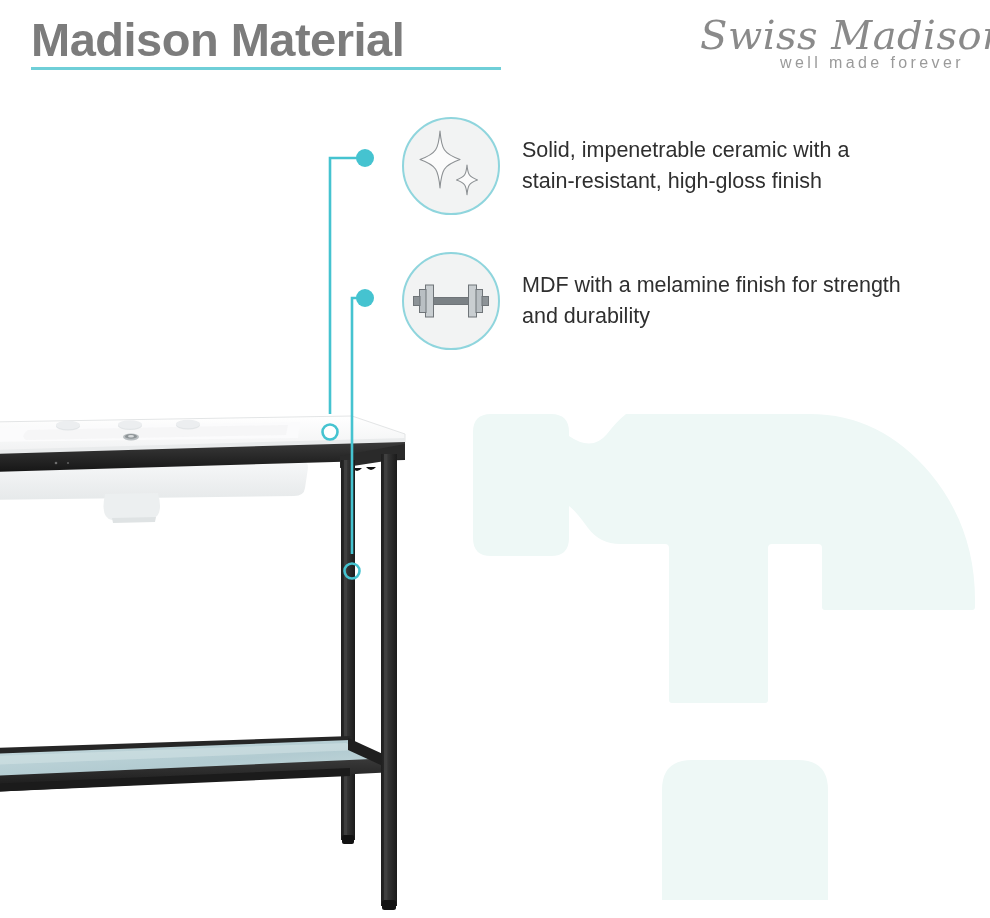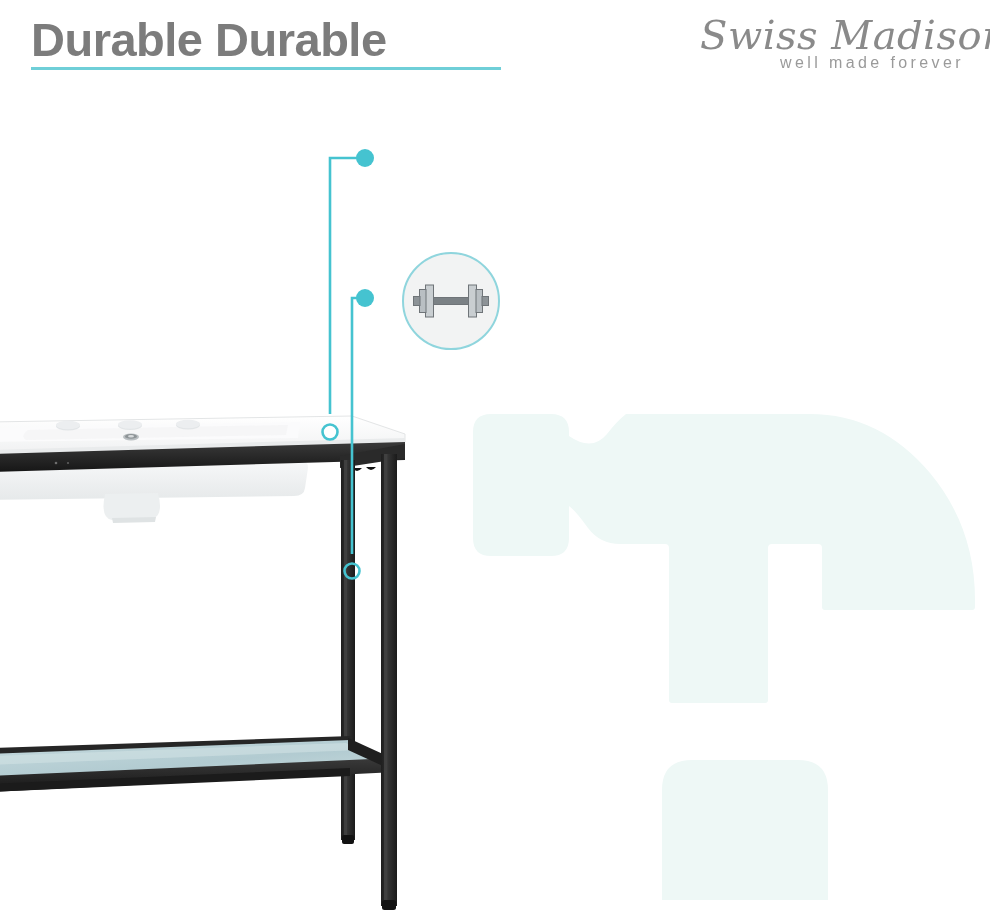--- a/index.html
+++ b/index.html
@@ -171,21 +171,21 @@
       <path d="M 662 790
                Q 662 760 692 760
                L 798 760
                Q 828 760 828 790
                L 828 900
                L 662 900
                Z"></path>
     </g>
   </svg>
 
-  <div id="page-title">Durable Durable</div>
+  <div id="page-title">Madison Material</div>
   <div id="title-underline"></div>
 
   <div id="brand-logo">
     <div id="brand-wordmark"><span>Swiss Madison</span></div>
     <div id="brand-tagline">well made forever</div>
   </div>
 
   <svg id="product-illustration" viewBox="0 0 430 538" xmlns="http://www.w3.org/2000/svg" aria-hidden="true">
     <defs>
       <linearGradient id="gDeck" x1="0" y1="0" x2="0" y2="1">
@@ -293,20 +293,41 @@
     <circle cx="365" cy="158" r="9" fill="#45c3d0"></circle>
     <circle cx="330" cy="432" r="7.5" fill="#ffffff" stroke="#45c3d0" stroke-width="2.6"></circle>
 
     <g fill="none" stroke="#45c3d0" stroke-width="2.6">
       <path d="M 361 298 L 352 298 L 352 554"></path>
     </g>
     <circle cx="365" cy="298" r="9" fill="#45c3d0"></circle>
     <circle cx="352" cy="571" r="7.5" fill="none" stroke="#45c3d0" stroke-width="2.6"></circle>
   </svg>
 
+  <div class="callout" id="callout-1">
+    <div class="callout-icon-circle">
+      <svg width="74" height="74" viewBox="0 0 74 74" xmlns="http://www.w3.org/2000/svg" aria-hidden="true">
+        <g fill="none" stroke="#8c9093" stroke-width="1.1" stroke-linejoin="round">
+
+          <path d="M 26 2
+                   C 27.6 20 29.4 24.6 46 30.5
+                   C 29.4 36.4 27.6 41 26 59
+                   C 24.4 41 22.6 36.4 6 30.5
+                   C 22.6 24.6 24.4 20 26 2 Z" fill="#fbfbfb"></path>
+
+          <path d="M 53 36
+                   C 53.9 45.4 54.8 47.8 63.5 50.9
+                   C 54.8 54 53.9 56.4 53 65.8
+                   C 52.1 56.4 51.2 54 42.5 50.9
+                   C 51.2 47.8 52.1 45.4 53 36 Z" fill="#fbfbfb"></path>
+        </g>
+      </svg>
+    </div>
+    <div class="callout-text">Solid, impenetrable ceramic with a stain-resistant, high-gloss finish</div>
+  </div>
 
   <div class="callout" id="callout-2">
     <div class="callout-icon-circle">
       <svg width="76" height="54" viewBox="0 0 76 54" xmlns="http://www.w3.org/2000/svg" aria-hidden="true">
         <g stroke="#6f7478" stroke-width="1">
 
           <rect x="20" y="23.5" width="36" height="7" fill="#7b8185"></rect>
 
           <rect x="12.5" y="11" width="8" height="32" fill="#c9ced1"></rect>
 
@@ -315,15 +336,16 @@
           <rect x="0.5" y="22.5" width="6.5" height="9" fill="#8d9397"></rect>
 
           <rect x="55.5" y="11" width="8" height="32" fill="#c9ced1"></rect>
 
           <rect x="63" y="15.5" width="6.5" height="23" fill="#b9bfc3"></rect>
 
           <rect x="69" y="22.5" width="6.5" height="9" fill="#8d9397"></rect>
         </g>
       </svg>
     </div>
+    <div class="callout-text">MDF with a melamine finish for strength and durability</div>
   </div>
 
 </div>
 
 </body></html>

